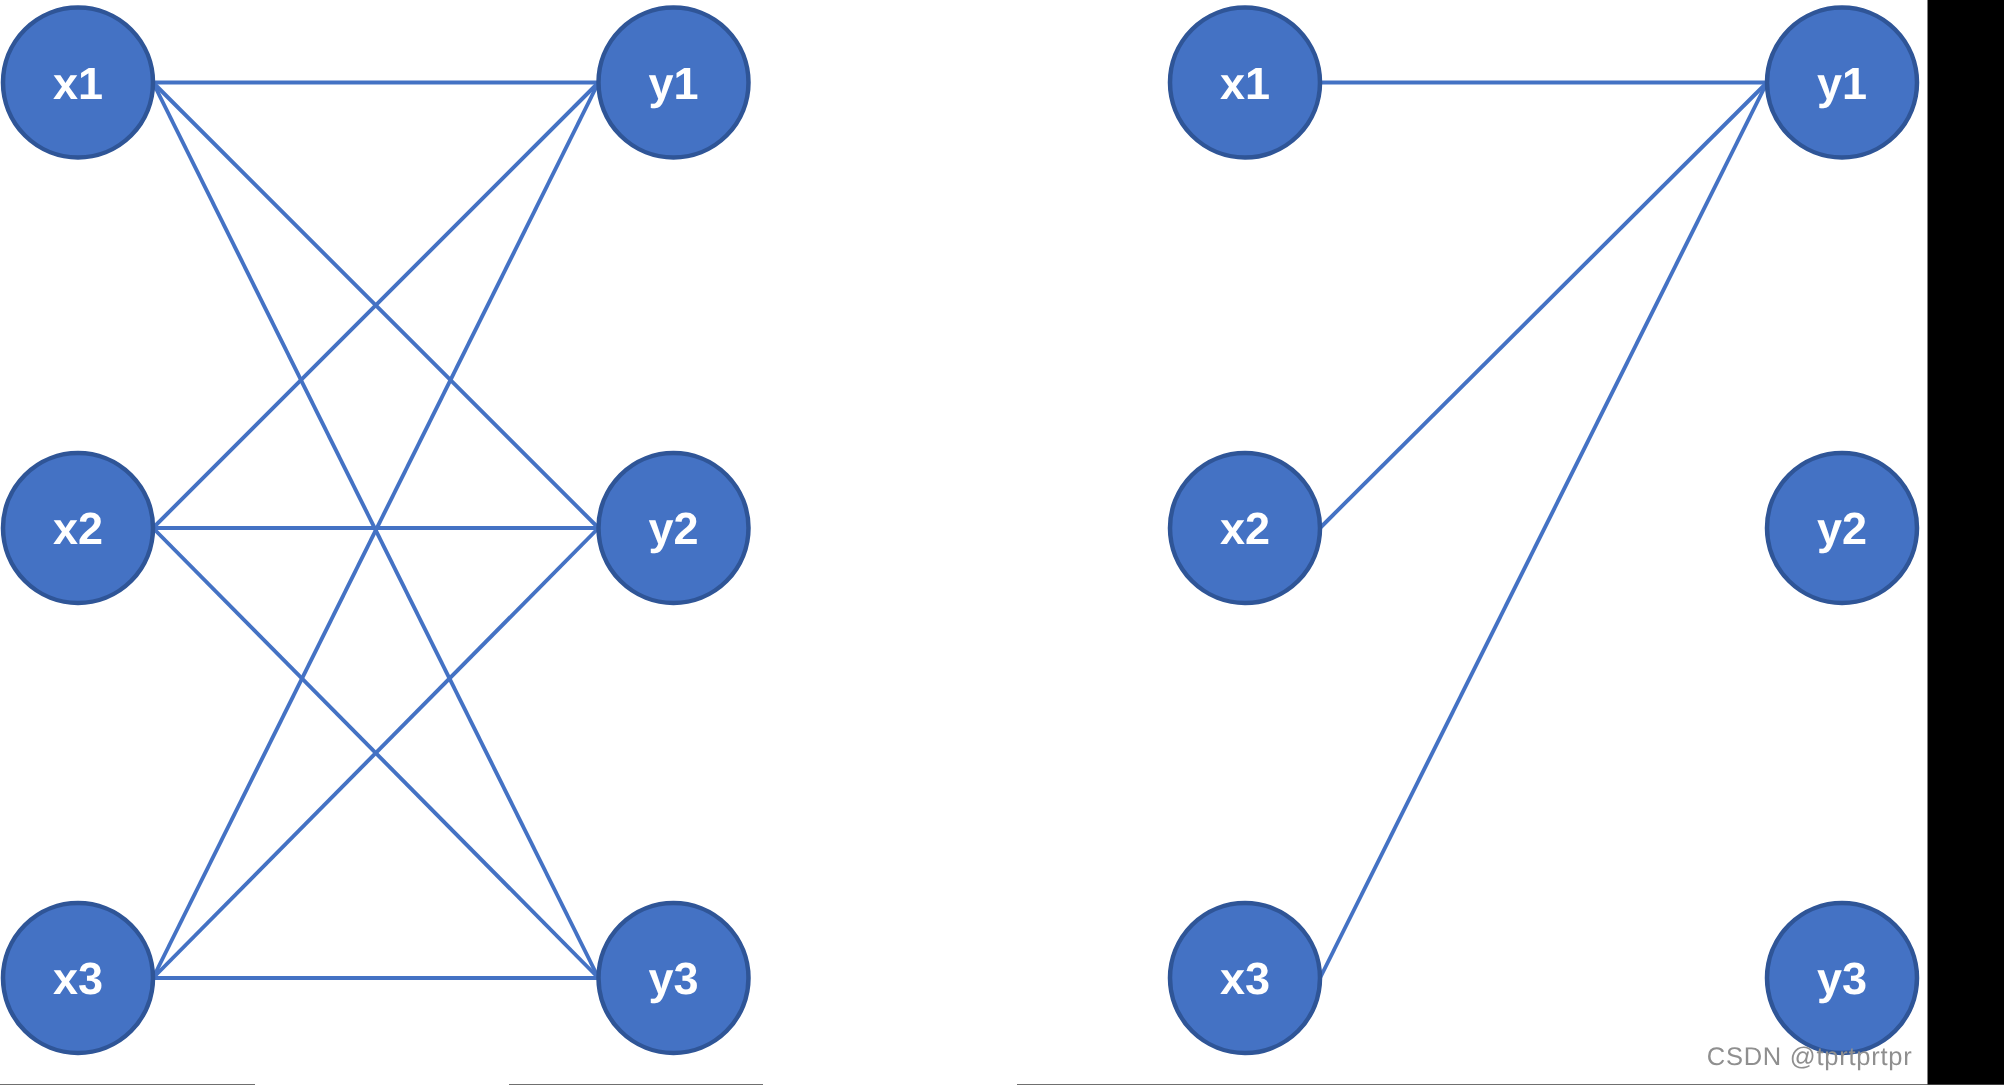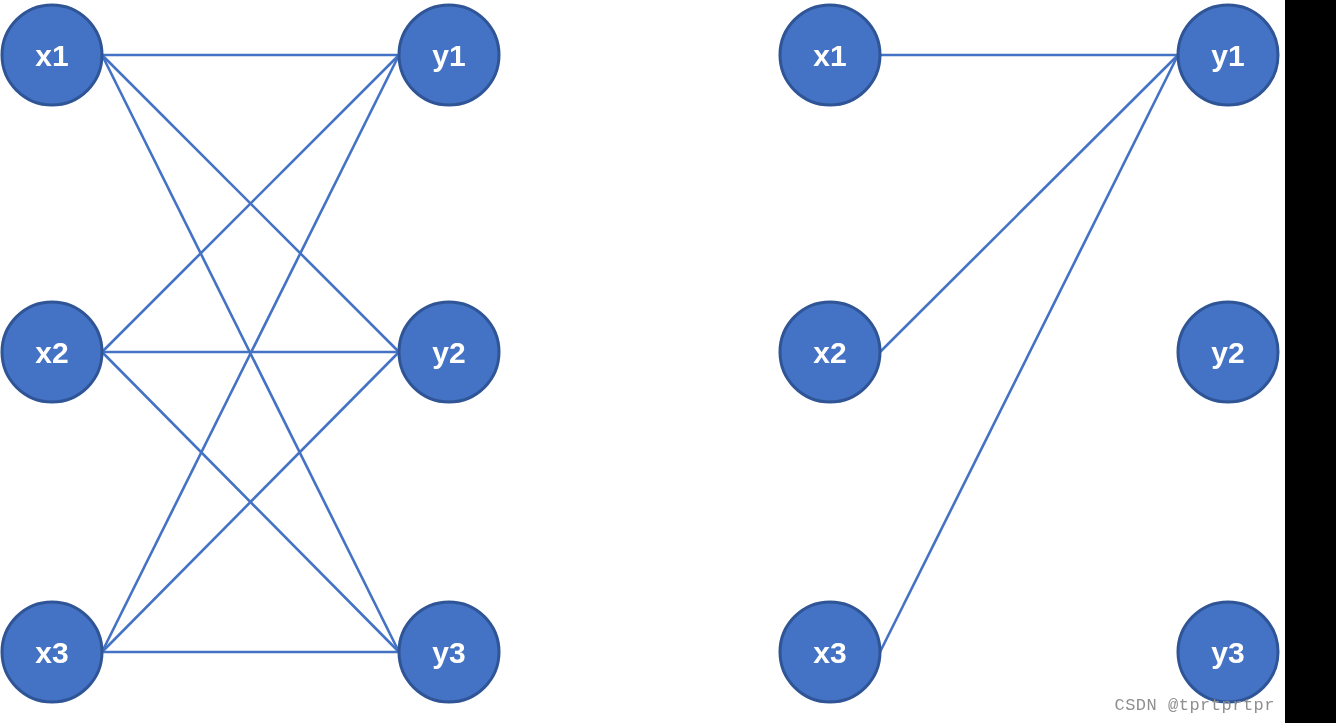--- a/index.html
+++ b/index.html
@@ -72,14 +72,14 @@
         <circle cx="830" cy="652" r="50" fill="#4472C4" stroke="#2F5597" stroke-width="3"></circle>
         <text x="830" y="652" text-anchor="middle" dy="0.36em" font-size="30" fill="#FFFFFF" class="node-label">x3</text>
         <circle cx="1228" cy="55" r="50" fill="#4472C4" stroke="#2F5597" stroke-width="3"></circle>
         <text x="1228" y="55" text-anchor="middle" dy="0.36em" font-size="30" fill="#FFFFFF" class="node-label">y1</text>
         <circle cx="1228" cy="352" r="50" fill="#4472C4" stroke="#2F5597" stroke-width="3"></circle>
         <text x="1228" y="352" text-anchor="middle" dy="0.36em" font-size="30" fill="#FFFFFF" class="node-label">y2</text>
         <circle cx="1228" cy="652" r="50" fill="#4472C4" stroke="#2F5597" stroke-width="3"></circle>
         <text x="1228" y="652" text-anchor="middle" dy="0.36em" font-size="30" fill="#FFFFFF" class="node-label">y3</text>
       </g>
     </svg>
-  <div class="watermark" style="color: rgb(143, 143, 143); font-family: Liberation Mono, monospace;">CSDN @tprtprtpr</div>
+  <div class="watermark" style="color: rgb(143, 143, 143);">CSDN @tprtprtpr</div>
 </div>
 
 </body></html>

